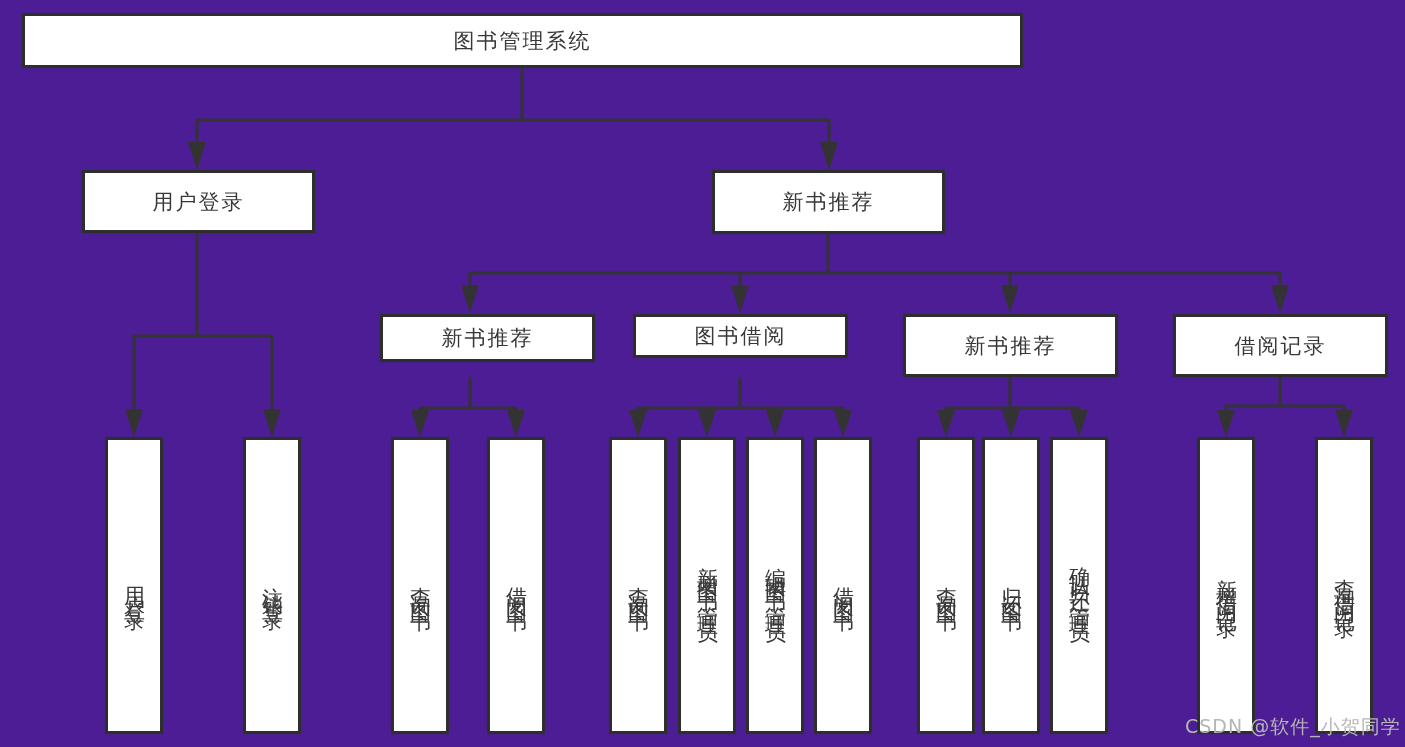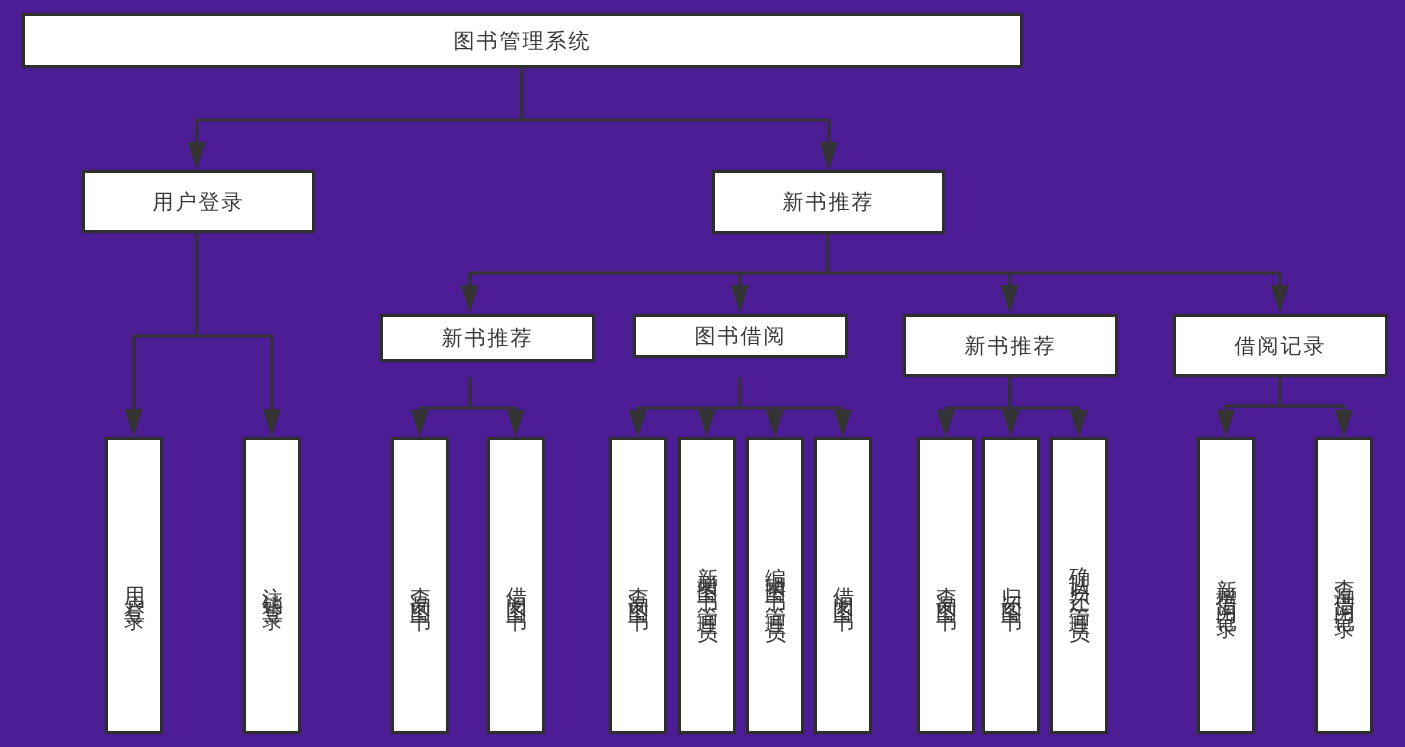--- a/index.html
+++ b/index.html
@@ -158,14 +158,15 @@
     <span class="vlabel">确认归还（管理员）</span>
   </div>
 
   <div class="node vnode" style="left:1197px; top:437px; width:58px; height:297px;">
     <span class="vlabel">新增借阅记录</span>
   </div>
   <div class="node vnode" style="left:1315px; top:437px; width:58px; height:297px;">
     <span class="vlabel">查询借阅记录</span>
   </div>
 
+  <div class="watermark">CSDN @软件_小贺同学</div>
 
 </div>
 
 </body></html>

